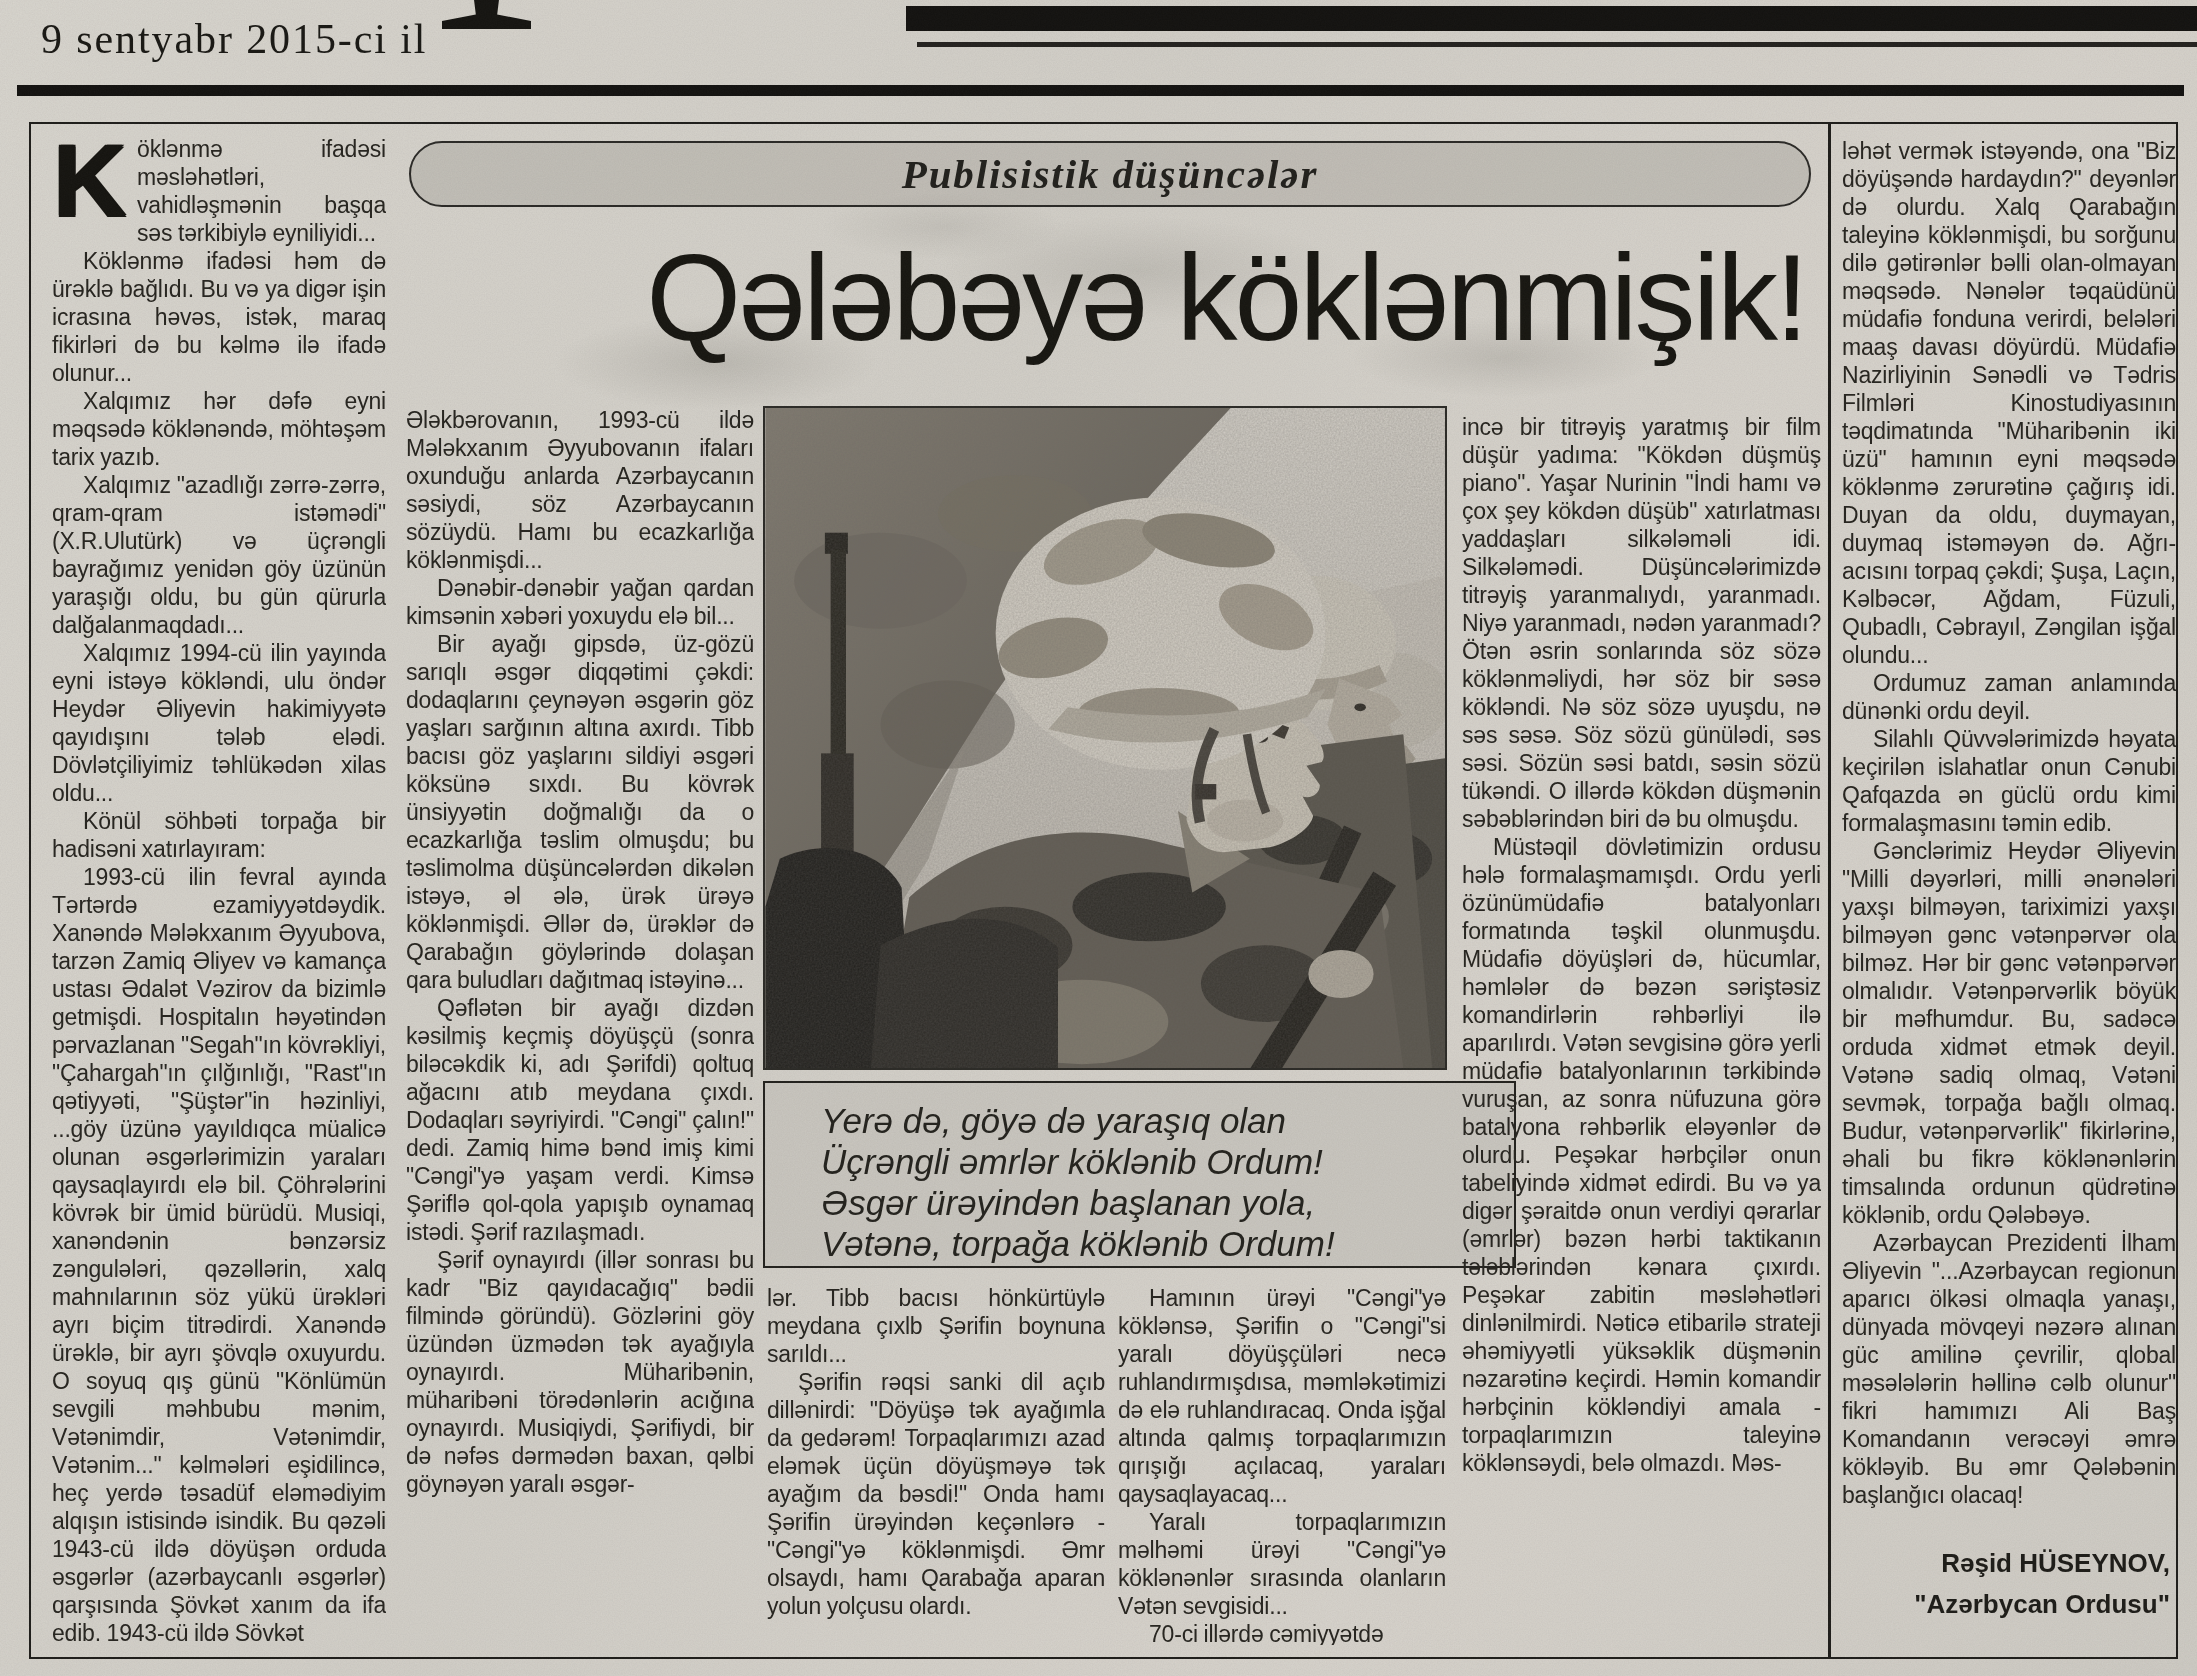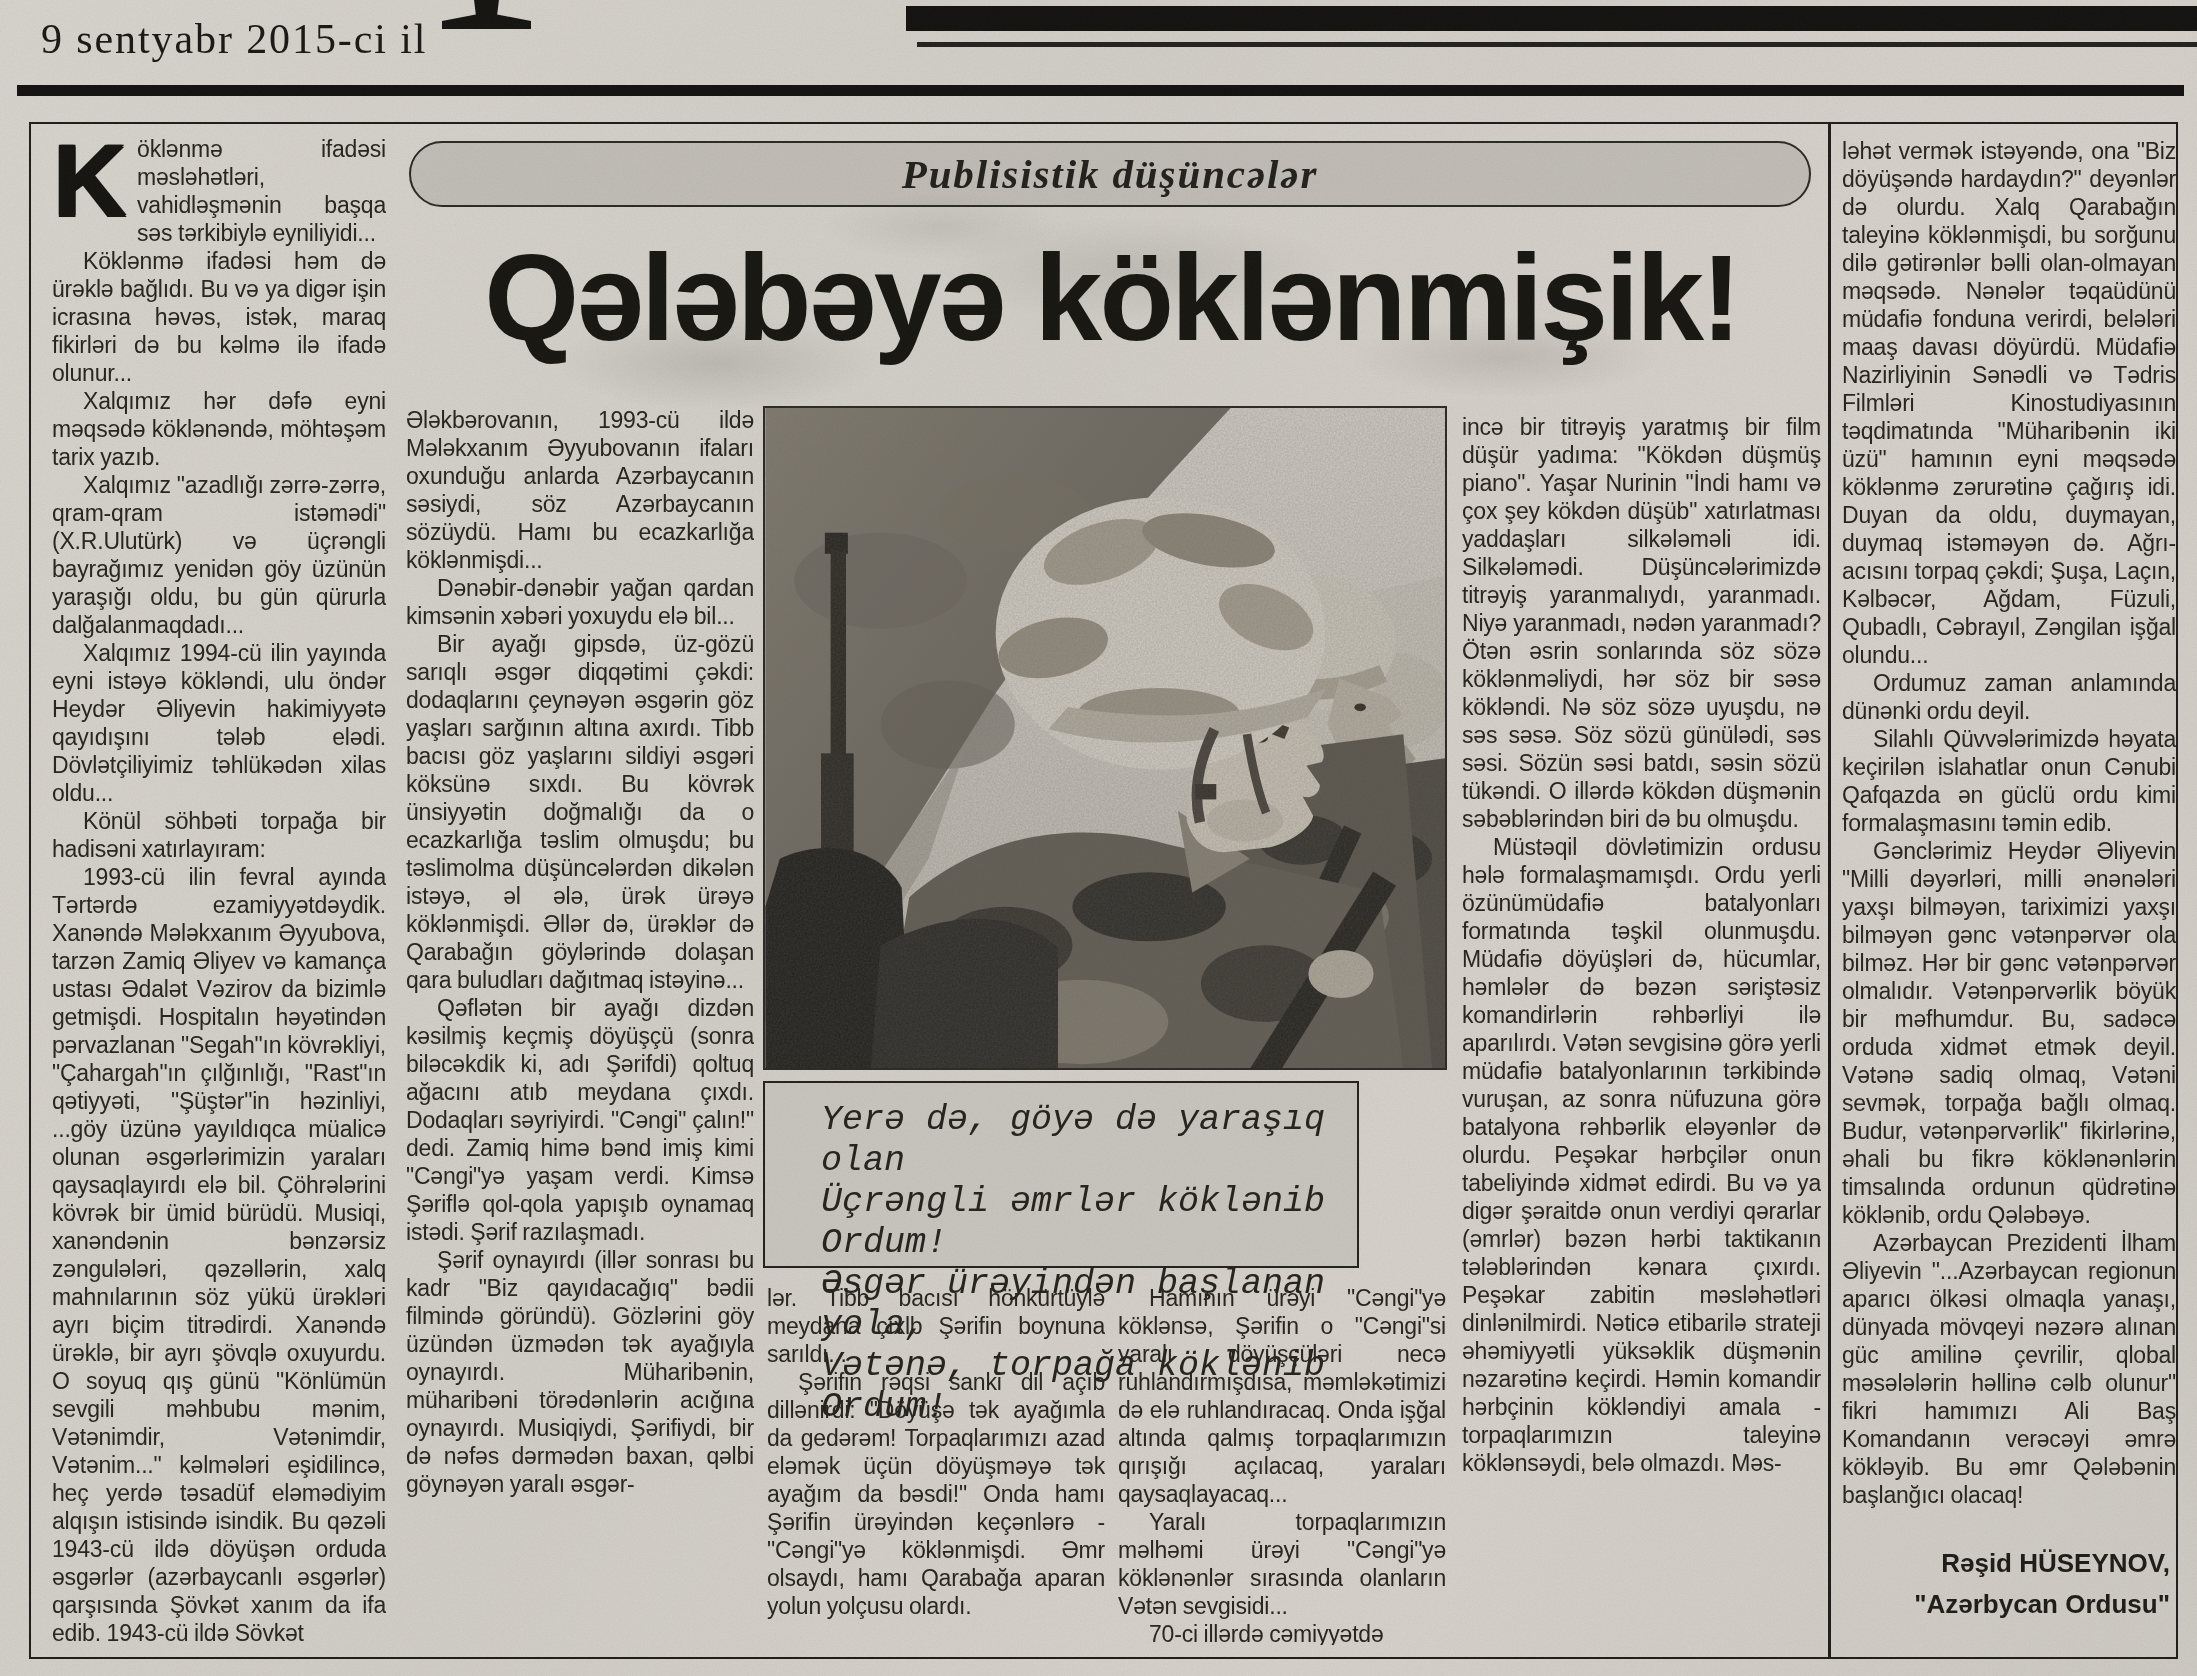--- a/index.html
+++ b/index.html
@@ -26,45 +26,45 @@
     border:2.9px solid #2a2926;border-radius:37px;background:rgba(178,175,167,.55);
     display:flex;align-items:center;justify-content:center;box-sizing:border-box;}
   .kicker span{font-family:"Liberation Serif",serif;font-style:italic;font-weight:bold;
     font-size:41px;letter-spacing:1.9px;color:#21201c;}
   .ghost{position:absolute;left:406px;top:154px;width:1410px;height:290px;z-index:1;
     background:
      radial-gradient(ellipse 232px 68px at 22% 72%,rgba(70,68,60,.16),transparent 70%),
      radial-gradient(ellipse 290px 77px at 52% 40%,rgba(70,68,60,.13),transparent 70%),
      radial-gradient(ellipse 222px 58px at 78% 70%,rgba(70,68,60,.15),transparent 70%),
      radial-gradient(ellipse 174px 48px at 38% 25%,rgba(70,68,60,.10),transparent 70%);}
-  .headline{position:absolute;left:402px;top:216px;width:1419px;z-index:2;
-    text-align:center;font-weight:bold;font-size:122px;line-height:164px;
+  .headline{position:absolute;left:387px;top:216px;width:1419px;z-index:2;
+    text-align:right;font-weight:normal;font-size:122px;line-height:164px;
     letter-spacing:-2.9px;white-space:nowrap;color:#161510;}
   
   .col{position:absolute;font-size:23px;line-height:28px;text-align:justify;
     overflow:hidden;color:#26241f;letter-spacing:-0.2px;word-spacing:-0.5px;}
   .col p{margin:0;text-indent:31px;}
   .col p.cont{text-indent:0;}
   .col1{left:52px;top:135px;width:334px;height:1506px;}
   .col2{left:406px;top:406px;width:348px;height:1238px;}
   .col3{left:767px;top:1284px;width:338px;height:361px;}
   .col4{left:1118px;top:1284px;width:328px;height:361px;}
   .col5{left:1462px;top:413px;width:359px;height:1230px;}
   .col6{left:1842px;top:137px;width:334px;height:1396px;}
   .dropcap{float:left;font-weight:bold;font-size:102px;line-height:79px;
     margin:5.8px 11.6px 0 0;color:#14130f;
     text-shadow:1.9px 0 0 #14130f,0 1.9px 0 #14130f,1.9px 1.9px 0 #14130f;}
   
   .photo{position:absolute;left:763px;top:406px;width:684px;height:664px;
     border:2.9px solid #2b2a26;box-sizing:border-box;background:#c7c2ba;overflow:hidden;}
   .photo svg{display:block;width:100%;height:100%;}
   
-  .caption{position:absolute;left:763px;top:1081px;width:596px;height:187px;
+  .caption{position:absolute;left:763px;top:1081px;width:753px;height:187px;
     border:2.9px solid #22211d;box-sizing:border-box;background:#cac7c0;
-    padding:17.4px 19.3px 0 56px;font-family:Liberation Mono, monospace;font-style:italic;
+    padding:17.4px 19.3px 0 56px;font-family:Liberation Sans, sans-serif;font-style:italic;
     font-size:35px;line-height:41px;color:#23221d;}
   
   .signature{position:absolute;left:1842px;top:1543px;width:328px;text-align:right;
     font-weight:bold;font-size:26px;line-height:41px;color:#1c1b17;}
 </style>
 </head>
 <body>
 
 <div class="page">
 

